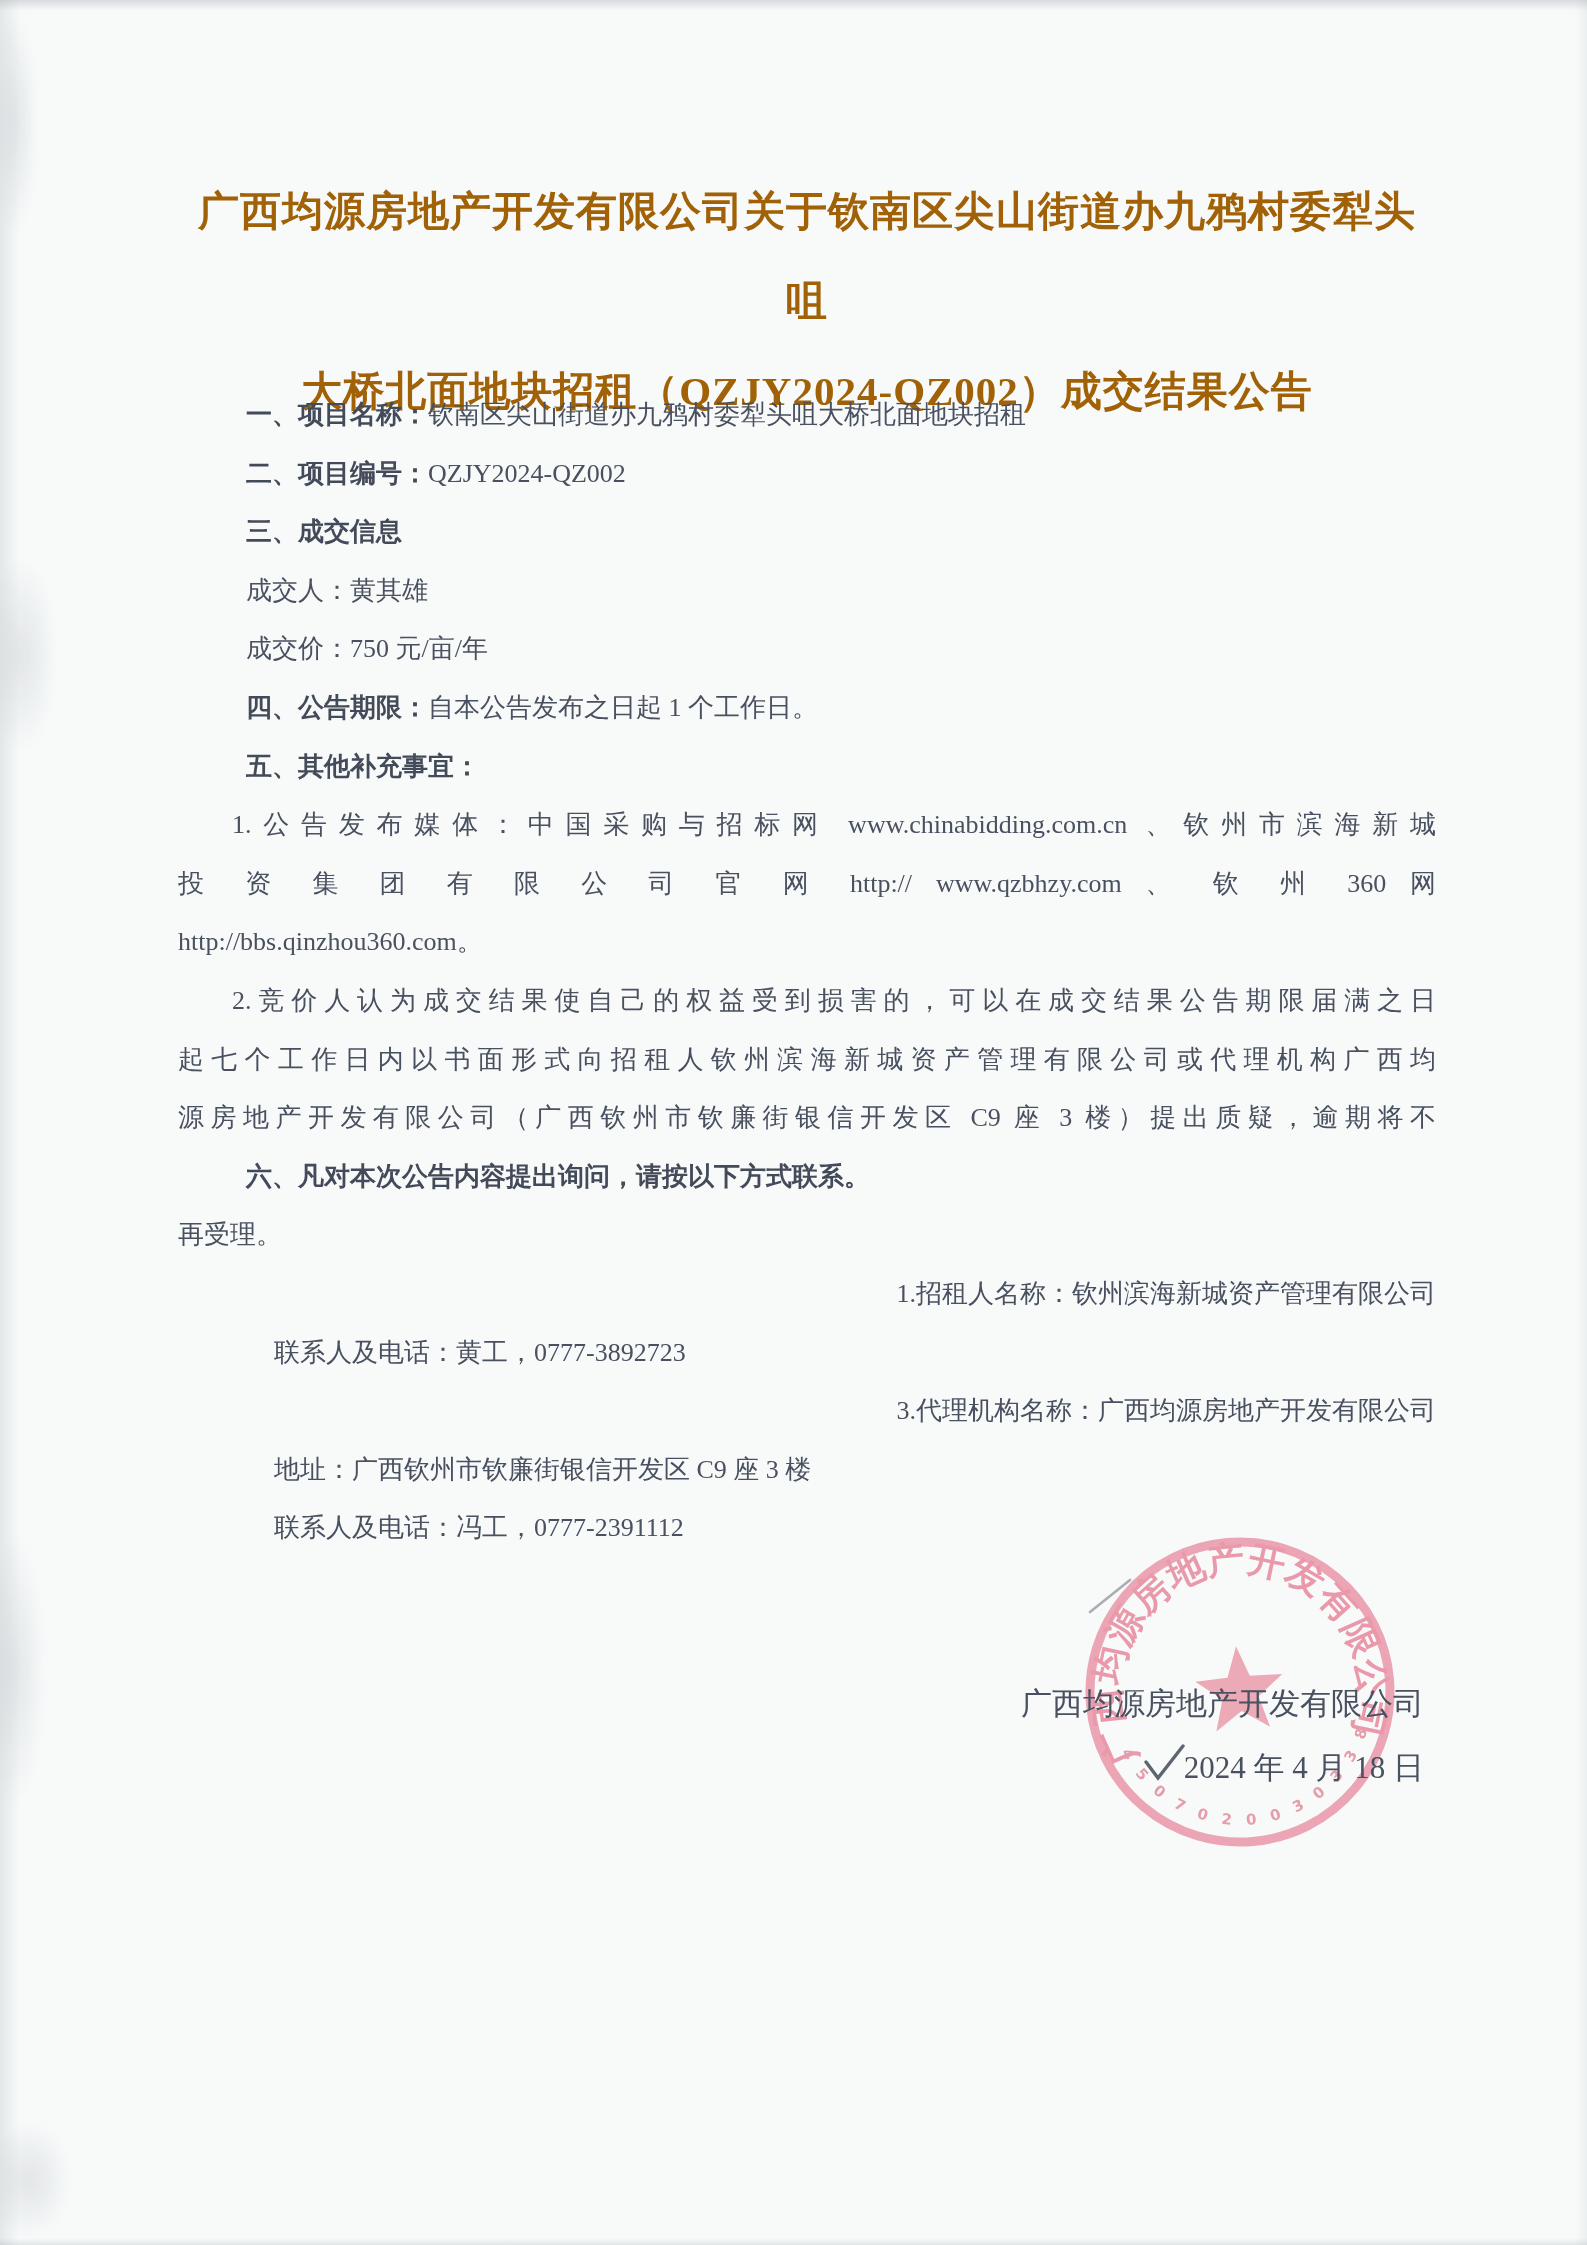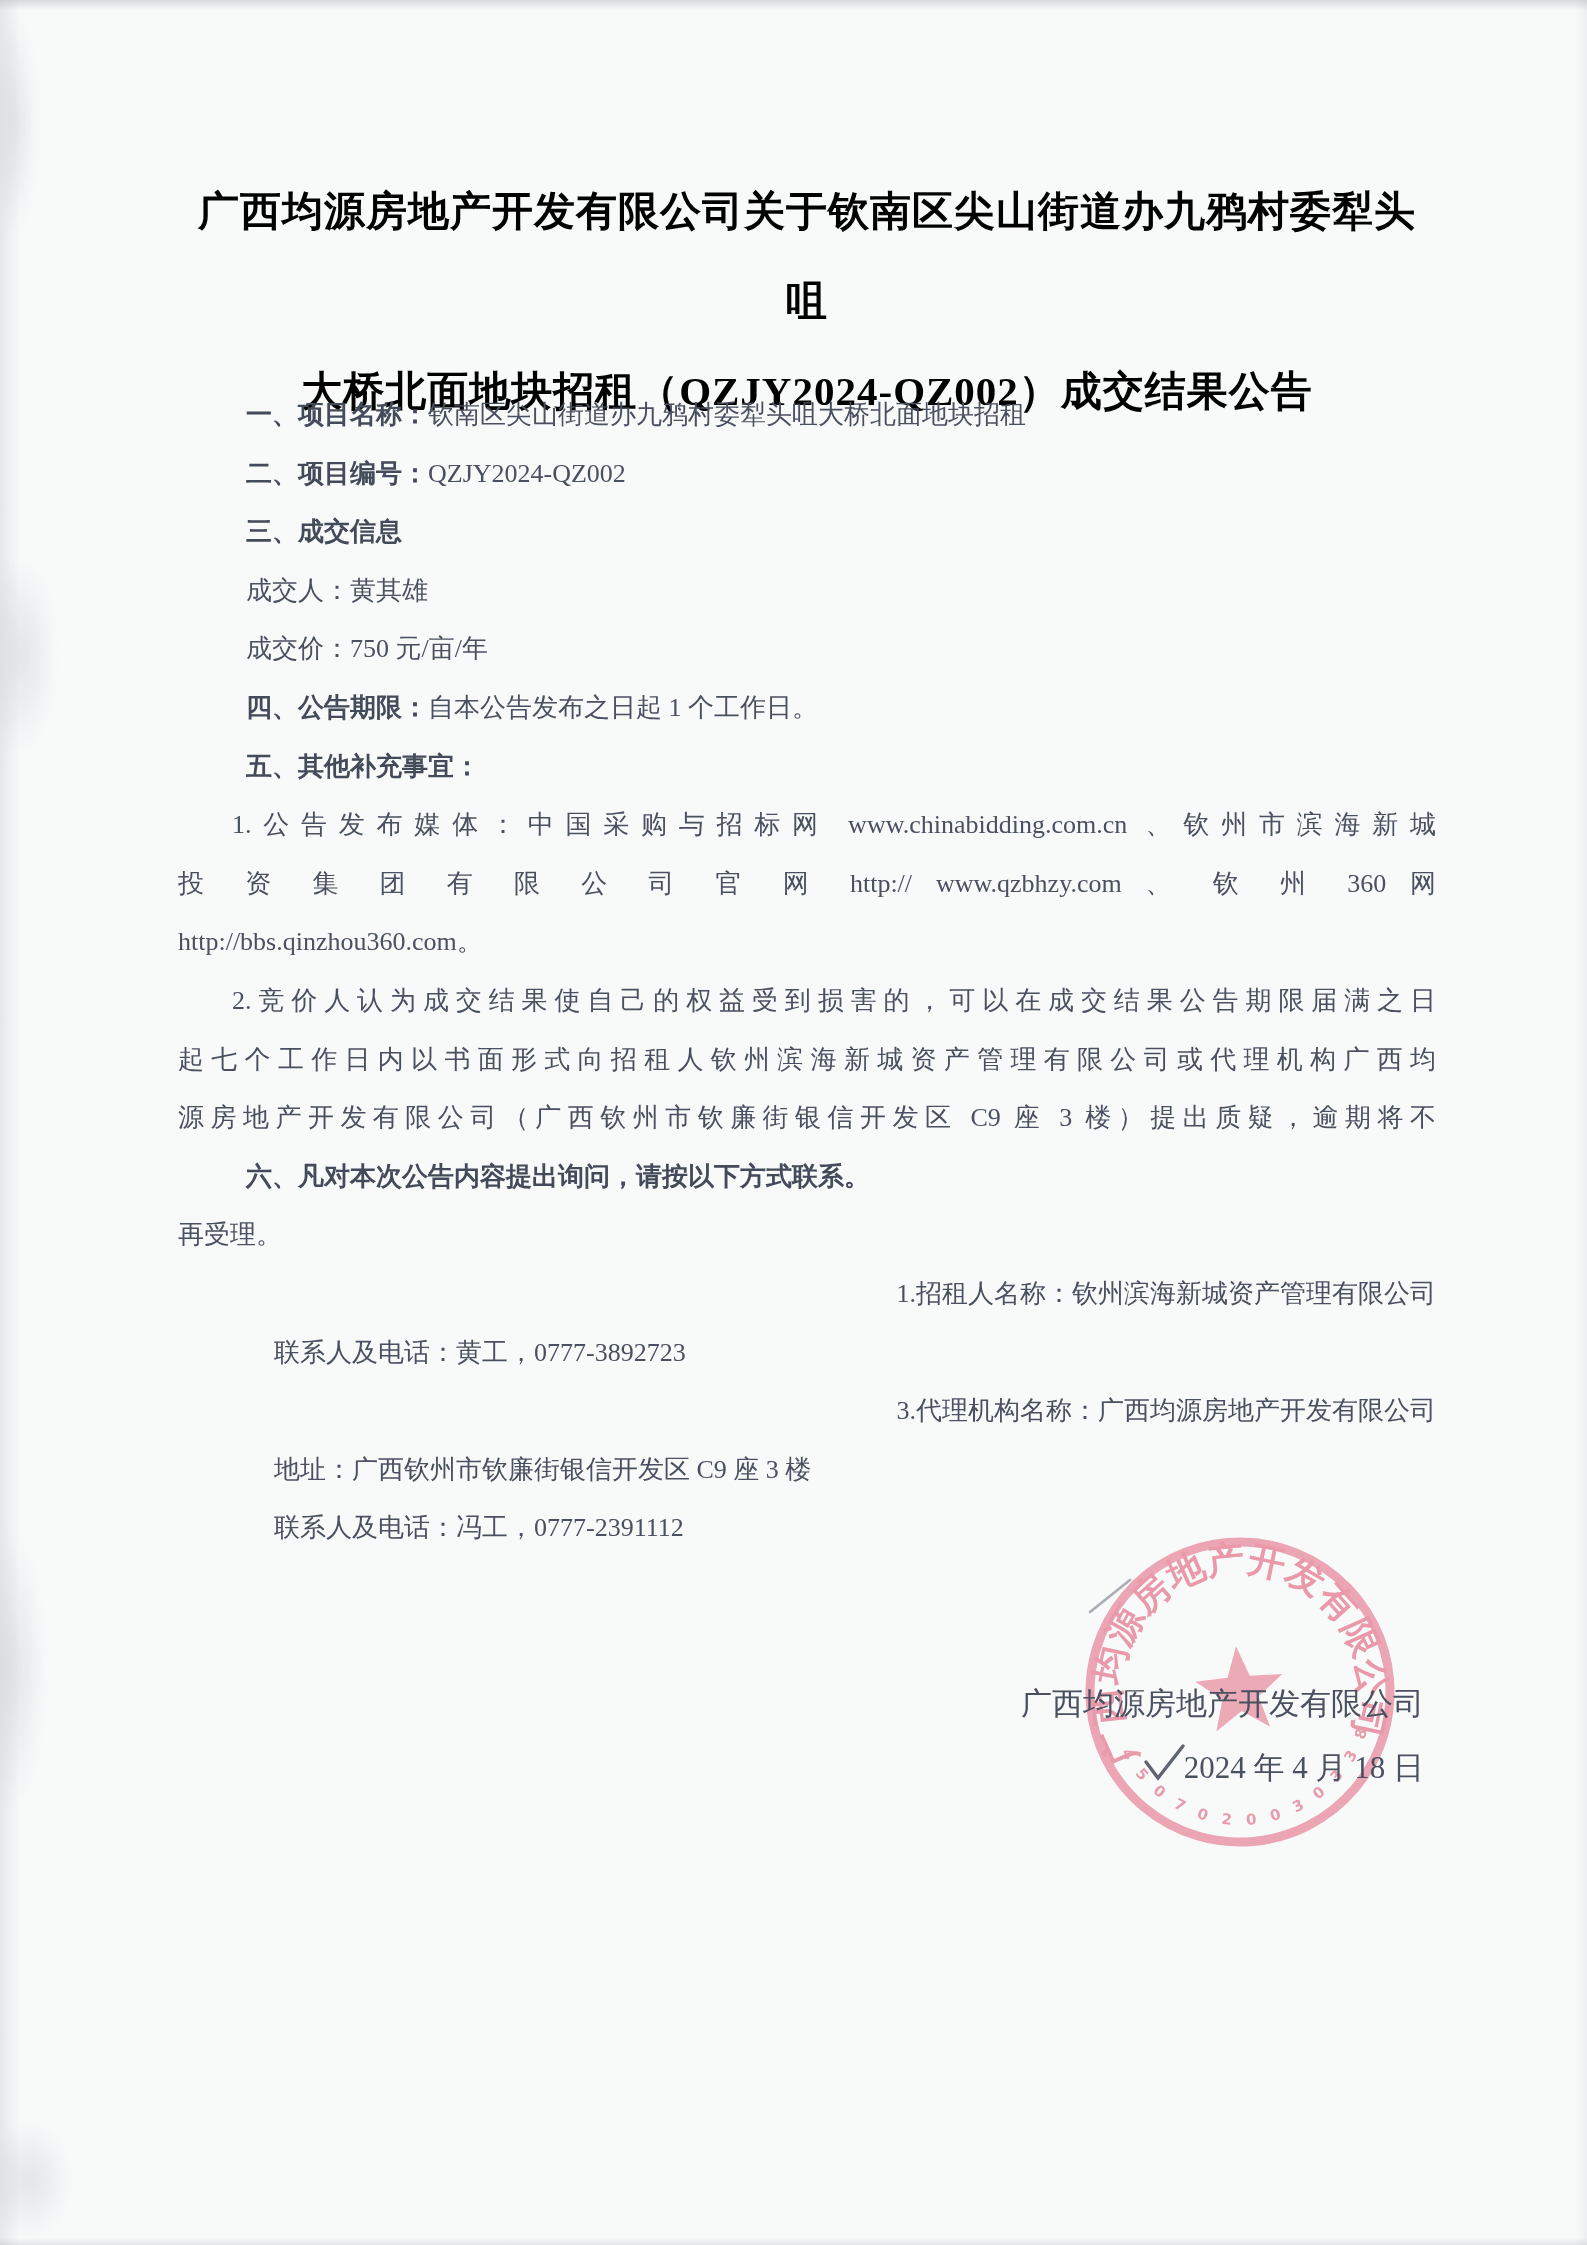--- a/index.html
+++ b/index.html
@@ -24,21 +24,21 @@
   .blob{position:absolute;border-radius:50%;filter:blur(3px);
     background:radial-gradient(closest-side,rgba(140,150,158,.20),rgba(140,150,158,0));}
   .blob.b1{left:-16px;top:555px;width:74px;height:200px;}
   .blob.b2{left:-18px;top:1530px;width:64px;height:280px;}
   .blob.b3{left:-14px;top:2120px;width:86px;height:120px;}
   .blob.b4{left:-8px;top:8px;width:46px;height:230px;}
   
   .title{
     position:absolute;left:178px;top:166px;width:1258px;
     text-align:center;font-weight:bold;font-size:41px;line-height:90px;
-    color:#000000;letter-spacing:1px;
+    color:#a16207;letter-spacing:1px;
   }
   
   .body{
     position:absolute;left:178px;top:386px;width:1258px;
     font-size:26px;
   }
   .line{height:58.6px;line-height:58.6px;white-space:nowrap;}
   .line.fill{white-space:normal;text-align:justify;text-align-last:justify;}
   .line .b{font-weight:bold;color:#434a59;}
   .line.i1{padding-left:68px;}

